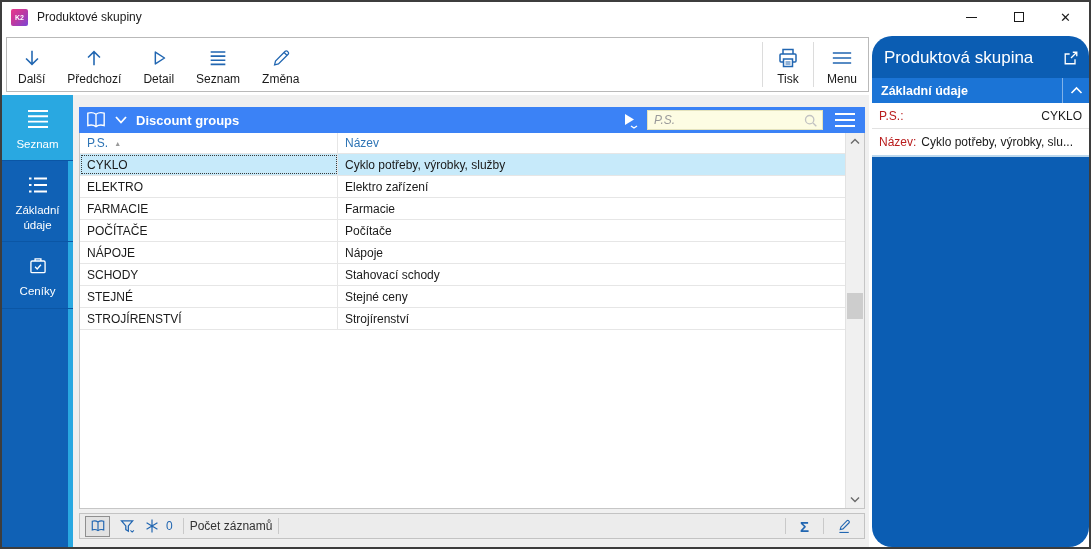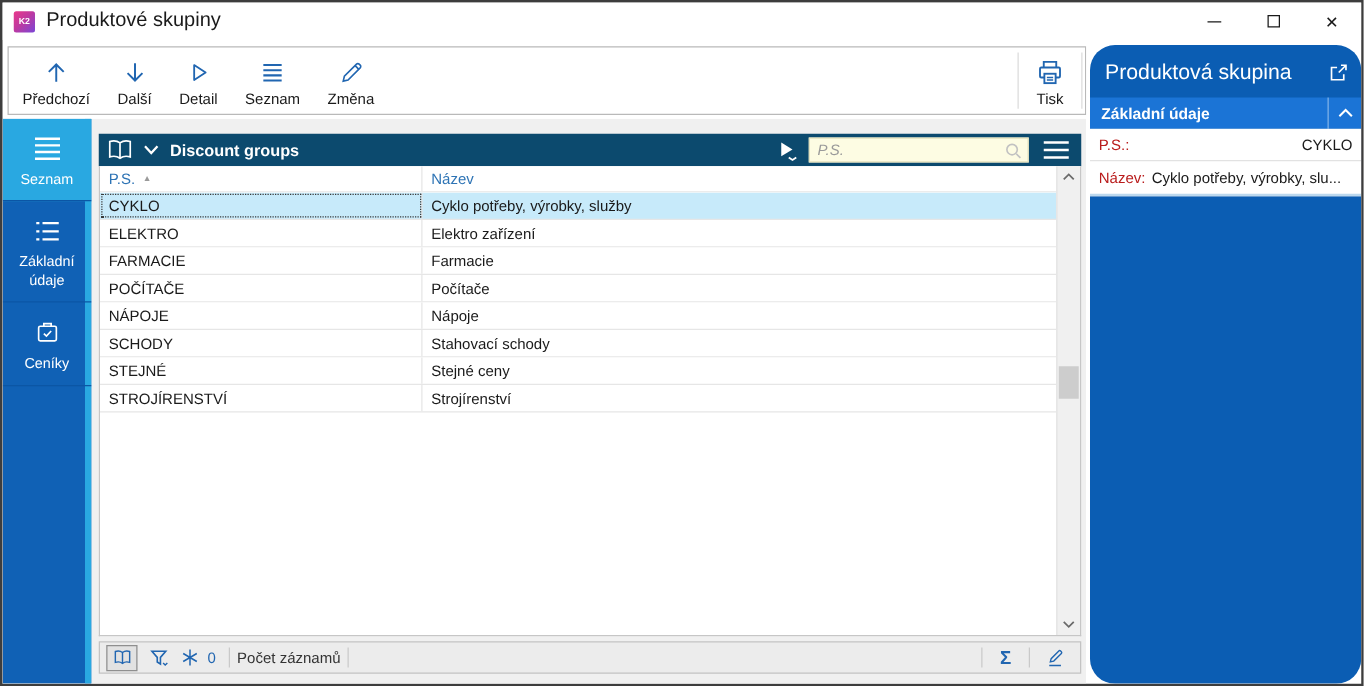--- a/index.html
+++ b/index.html
@@ -2,21 +2,21 @@
 <html><head>
 <meta charset="utf-8">
 <style>
   * { margin:0; padding:0; box-sizing:border-box; }
   html,body { width:1091px; height:549px; font-family:"Liberation Sans", sans-serif; background:#fff; }
   .window { width:1091px; height:549px; border:2px solid #3d3d3d; display:flex; flex-direction:column; background:#fff; overflow:hidden; }
 
   
   .titlebar { height:30px; display:flex; align-items:center; flex:none; background:#fff; }
   .k2-logo { width:17px; height:17px; margin-left:9px; border-radius:2px; background:linear-gradient(135deg,#e9388a 0%,#c0399f 45%,#7a46d6 100%); color:#fff; font-size:7px; font-weight:bold; display:flex; align-items:center; justify-content:center; flex:none; }
-  .title-text { margin-left:9px; font-size:16px; color:#1a1a1a; flex:1; white-space:nowrap; }
+  .title-text { margin-left:9px; font-size:12px; color:#1a1a1a; flex:1; white-space:nowrap; }
   .win-controls { display:flex; height:100%; flex:none; }
   .win-btn { width:47px; height:100%; display:flex; align-items:center; justify-content:center; color:#1a1a1a; font-size:13px; }
   .glyph-min { width:11px; height:1px; background:#1a1a1a; display:block; }
   .glyph-max { width:10px; height:10px; border:1px solid #1a1a1a; display:block; }
 
   
   .app-row { flex:1; display:flex; overflow:hidden; }
   .left-col { flex:1; display:flex; flex-direction:column; overflow:hidden; }
 
   
@@ -33,21 +33,21 @@
   
   .sidebar { width:71px; flex:none; background:#1061b5; display:flex; flex-direction:column; position:relative; }
   .sidebar::after { content:""; position:absolute; top:0; right:0; width:5px; height:100%; background:#29a8e1; }
   .side-tab { position:relative; z-index:1; display:flex; flex-direction:column; align-items:center; padding:13px 2px 9px; border-bottom:1px solid #0b56a5; color:#fff; cursor:default; }
   .side-tab .ic { height:22px; display:flex; align-items:center; justify-content:center; color:#fff; }
   .side-tab .lb { font-size:11.5px; margin-top:7px; text-align:center; line-height:1.25; }
   .side-tab.active { background:#29a8e1; }
 
   
   .main { flex:1; background:#f0f0f0; display:flex; flex-direction:column; padding:12px 4px 8px 6px; overflow:hidden; }
-  .grid-header { height:26px; flex:none; background:#0c4a6e; display:flex; align-items:center; color:#fff; padding:0 4px 0 6px; }
+  .grid-header { height:26px; flex:none; background:#3b82f6; display:flex; align-items:center; color:#fff; padding:0 4px 0 6px; }
   .grid-header .gh-title { font-size:13px; font-weight:bold; margin-left:8px; white-space:nowrap; }
   .gh-spacer { flex:1; }
   .search-box { width:176px; height:20px; background:#fdfce3; border:1px solid #e4e2bd; display:flex; align-items:center; margin-right:6px; }
   .search-box input { flex:1; border:none; outline:none; background:transparent; font-family:"Liberation Sans",sans-serif; font-size:12px; font-style:italic; color:#555; padding:0 2px 0 6px; min-width:0; }
   .search-box input::placeholder { color:#9a9a9a; font-style:italic; }
 
   
   .grid-wrap { flex:1; display:flex; border:1px solid #c6c6c6; border-top:none; background:#fff; overflow:hidden; }
   .grid-table { flex:1; display:flex; flex-direction:column; overflow:hidden; }
   .col-header { height:21px; flex:none; display:flex; align-items:center; border-bottom:1px solid #e6e6e6; background:#fff; font-size:12px; color:#2e74b5; }
@@ -114,32 +114,32 @@
     </div>
   </div>
 
   <div class="app-row">
     <div class="left-col">
 
       <div class="toolbar">
         <div class="tb-btn">
           <span class="ic">
             <svg width="22" height="22" viewBox="0 0 24 24">
+                <path d="M12 4v15M5.5 12.5L12 19l6.5-6.5" fill="none" stroke="currentColor" stroke-width="1.7"></path>
+              </svg>
+          </span>
+          <span class="lb">Další</span>
+        </div>
+        <div class="tb-btn">
+          <span class="ic">
+            <svg width="22" height="22" viewBox="0 0 24 24">
                 <path d="M12 20V5M5.5 11.5L12 5l6.5 6.5" fill="none" stroke="currentColor" stroke-width="1.7"></path>
               </svg>
           </span>
           <span class="lb">Předchozí</span>
-        </div>
-        <div class="tb-btn">
-          <span class="ic">
-            <svg width="22" height="22" viewBox="0 0 24 24">
-                <path d="M12 4v15M5.5 12.5L12 19l6.5-6.5" fill="none" stroke="currentColor" stroke-width="1.7"></path>
-              </svg>
-          </span>
-          <span class="lb">Další</span>
         </div>
         <div class="tb-btn">
           <span class="ic">
             <svg width="22" height="22" viewBox="0 0 24 24">
                 <path d="M8 5.5L18 12 8 18.5z" fill="none" stroke="currentColor" stroke-width="1.6" stroke-linejoin="round"></path>
               </svg>
           </span>
           <span class="lb">Detail</span>
         </div>
         <div class="tb-btn">
@@ -166,20 +166,28 @@
             <svg width="24" height="24" viewBox="0 0 24 24">
                 <path d="M7 8V3.5h10V8" fill="none" stroke="currentColor" stroke-width="1.5"></path>
                 <rect x="4" y="8" width="16" height="8" rx="1" fill="none" stroke="currentColor" stroke-width="1.5"></rect>
                 <rect x="7.5" y="13" width="9" height="7.5" fill="#fff" stroke="currentColor" stroke-width="1.5"></rect>
                 <path d="M9.5 16h5M9.5 18h5" stroke="currentColor" stroke-width="1.2"></path>
               </svg>
           </span>
           <span class="lb">Tisk</span>
         </div>
         <div class="tb-sep"></div>
+        <div class="tb-btn">
+          <span class="ic">
+            <svg width="26" height="22" viewBox="0 0 26 24">
+                <path d="M3 6.5h20M3 12h20M3 17.5h20" stroke="currentColor" stroke-width="1.8" fill="none"></path>
+              </svg>
+          </span>
+          <span class="lb">Menu</span>
+        </div>
       </div>
 
       <div class="body-row">
         <div class="sidebar">
           <div class="side-tab active">
             <span class="ic">
               <svg width="26" height="20" viewBox="0 0 26 20">
                   <path d="M3 2h20M3 7.3h20M3 12.6h20M3 18h20" stroke="currentColor" stroke-width="1.9" fill="none"></path>
                 </svg>
             </span>

